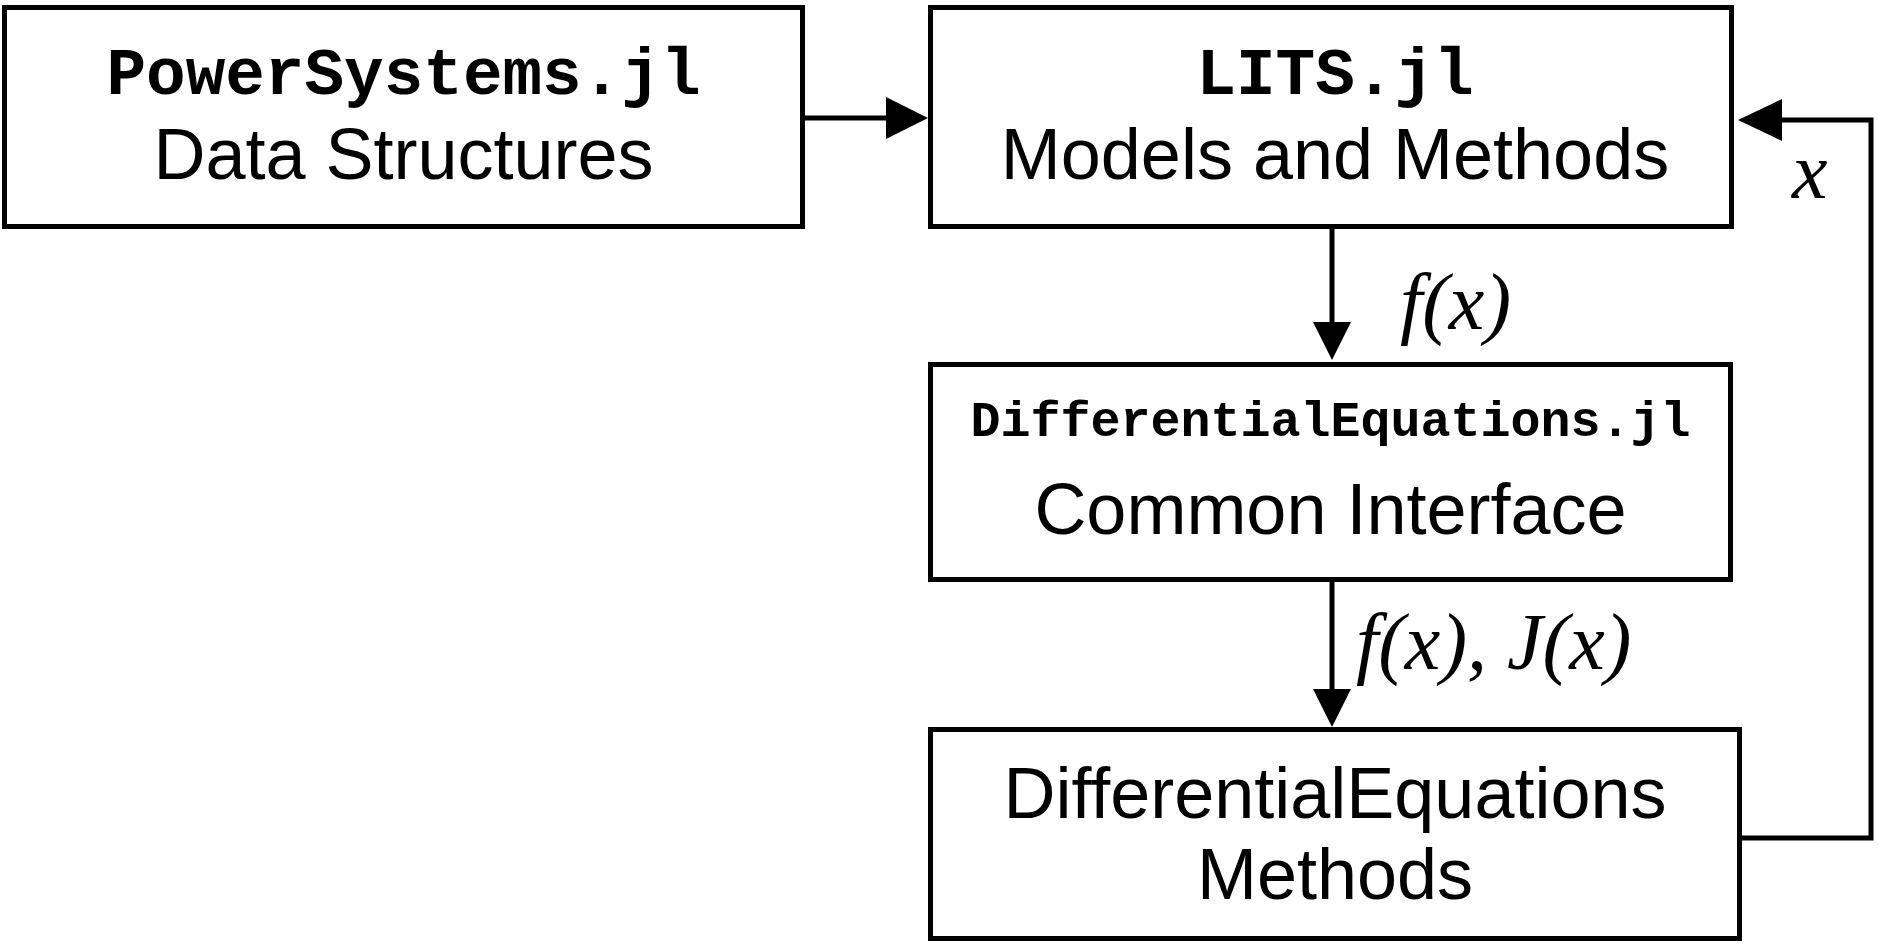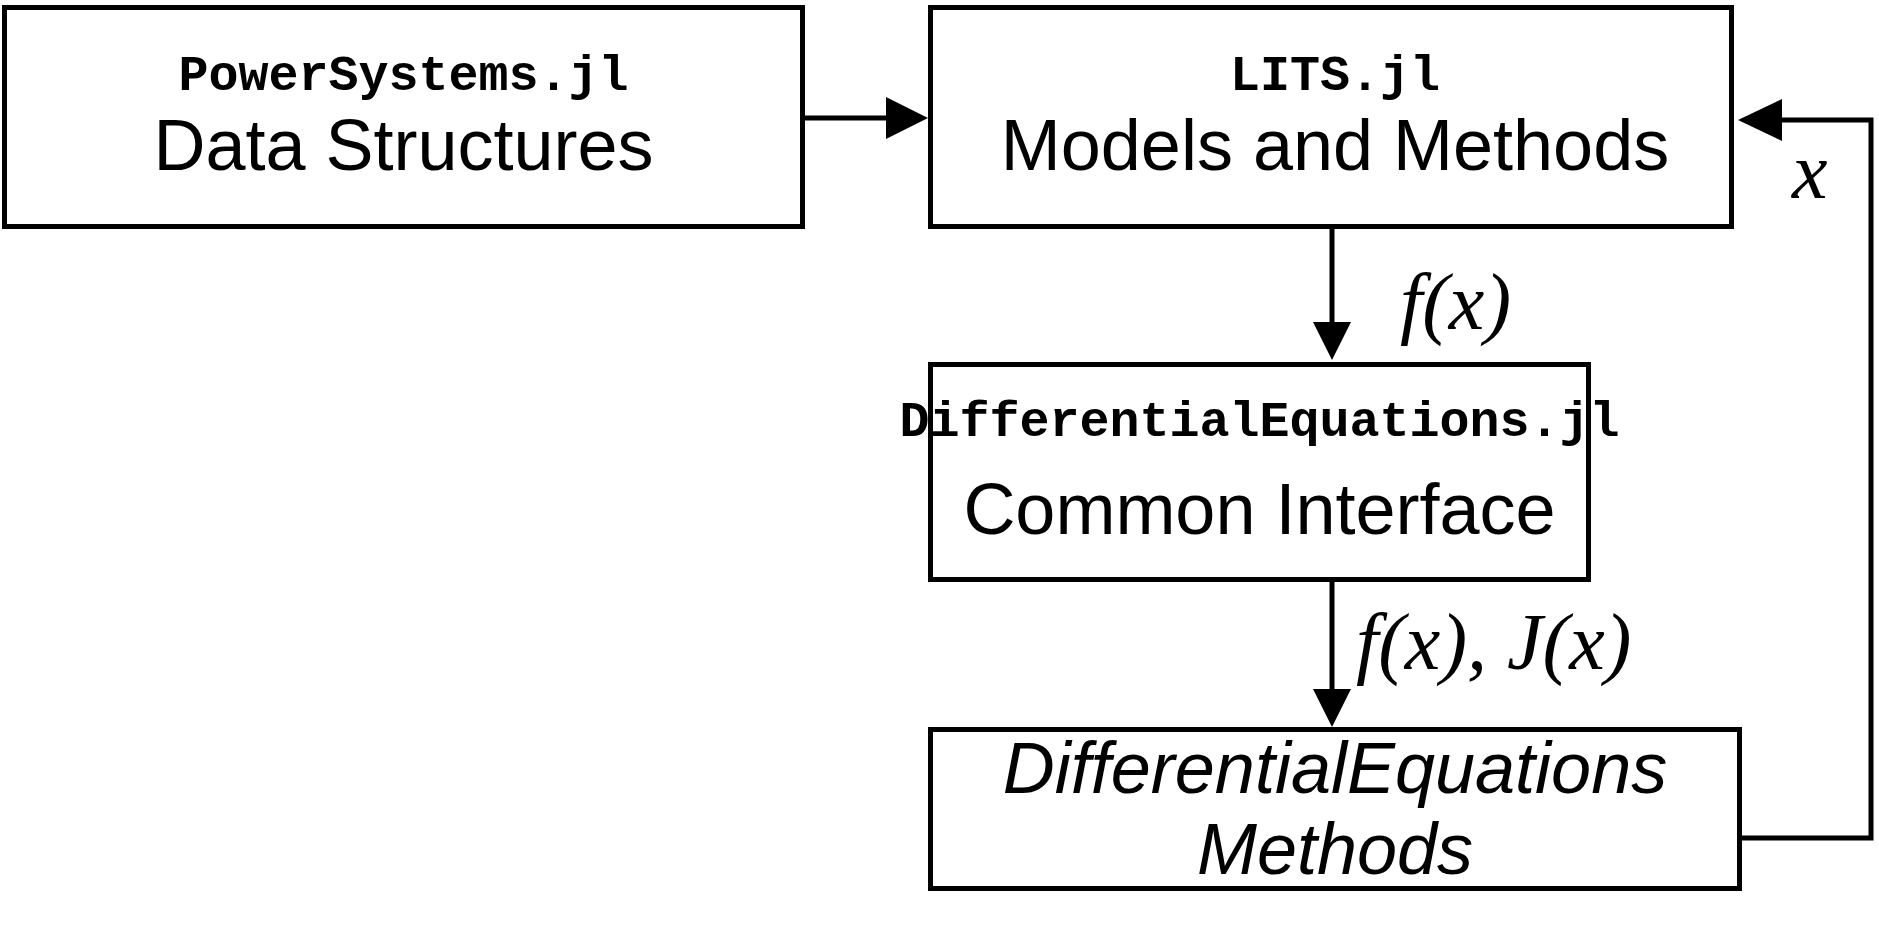--- a/index.html
+++ b/index.html
@@ -25,35 +25,35 @@
     display: flex;
     flex-direction: column;
     align-items: center;
     justify-content: center;
     text-align: center;
     line-height: 1.12;
   }
   .mono-line {
     font-family: "Liberation Mono", monospace;
     font-weight: bold;
-    font-size: 50px;
+    font-size: 66px;
     white-space: nowrap;
   }
   .mono-line.small { font-size: 50px; }
   .sans-line {
     font-family: "Liberation Sans", sans-serif;
     font-weight: normal;
     font-size: 72px;
     white-space: nowrap;
     text-align: center;
   }
   #box-powersystems { left: 2px;   top: 5px;   width: 803px; height: 224px; }
   #box-lits         { left: 928px; top: 5px;   width: 806px; height: 224px; padding-left: 8px; }
-  #box-interface    { left: 928px; top: 362px; width: 663px; height: 220px; gap: 18px; }
-  #box-solver       { left: 928px; top: 727px; width: 814px; height: 164px; font-style: italic; }
+  #box-interface    { left: 928px; top: 362px; width: 805px; height: 220px; gap: 18px; }
+  #box-solver       { left: 928px; top: 727px; width: 814px; height: 214px; }
   .math-label {
     position: absolute;
     font-family: "Liberation Serif", serif;
     font-style: italic;
     font-size: 80px;
     line-height: 1.15;
     white-space: nowrap;
     color: #000000;
   }
   #label-fx   { left: 1400px; top: 256px; }

